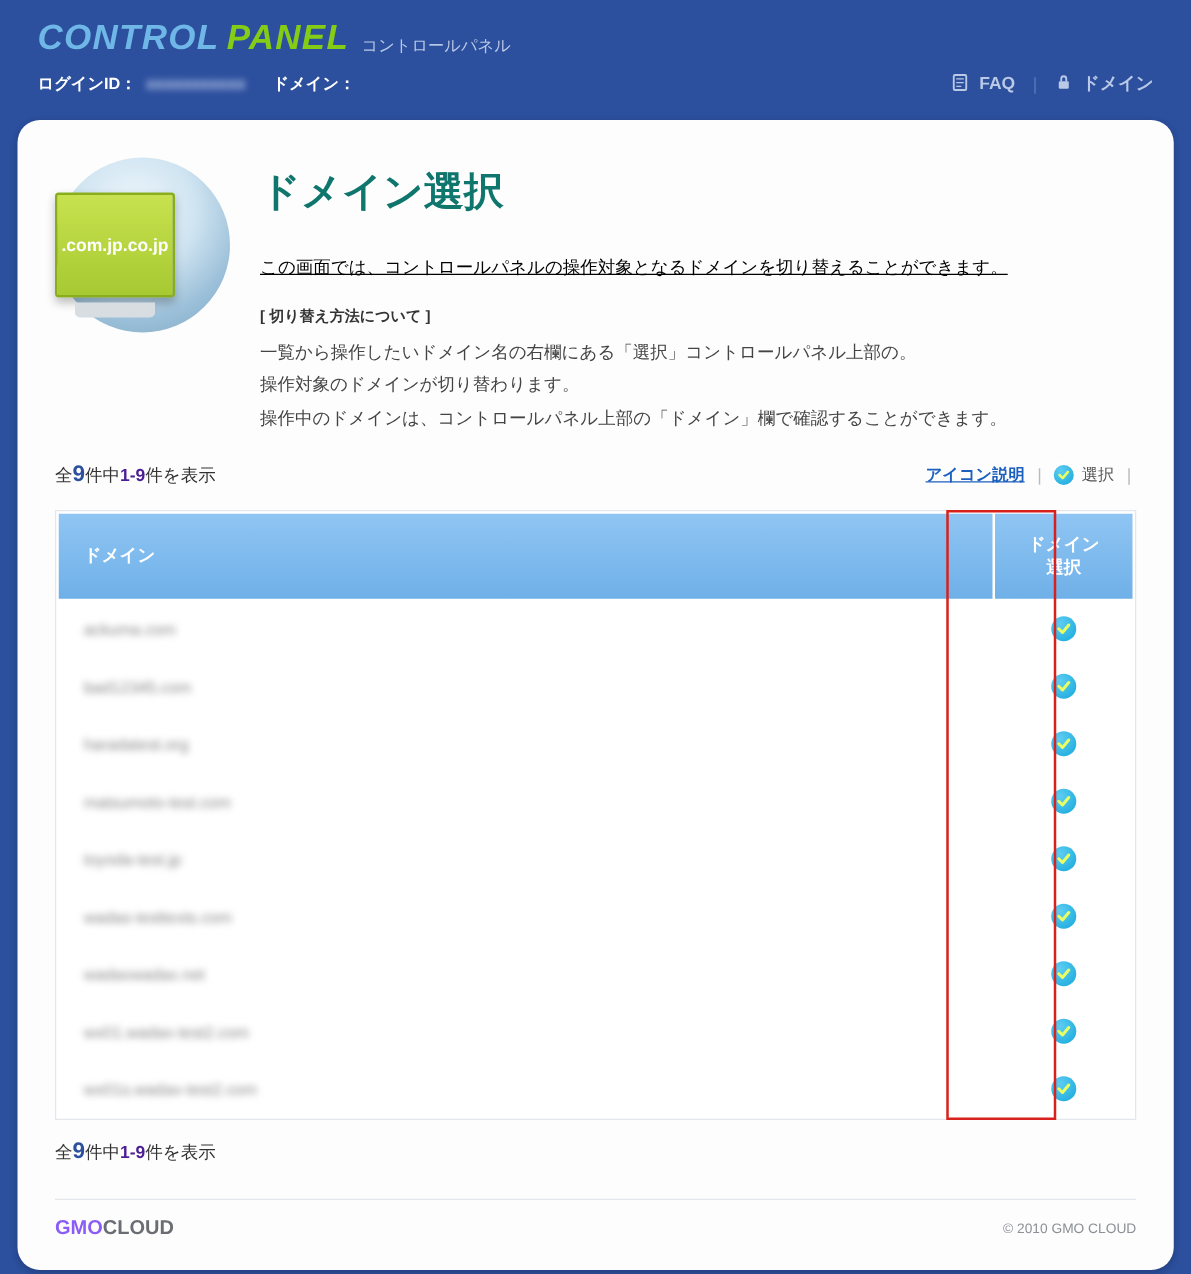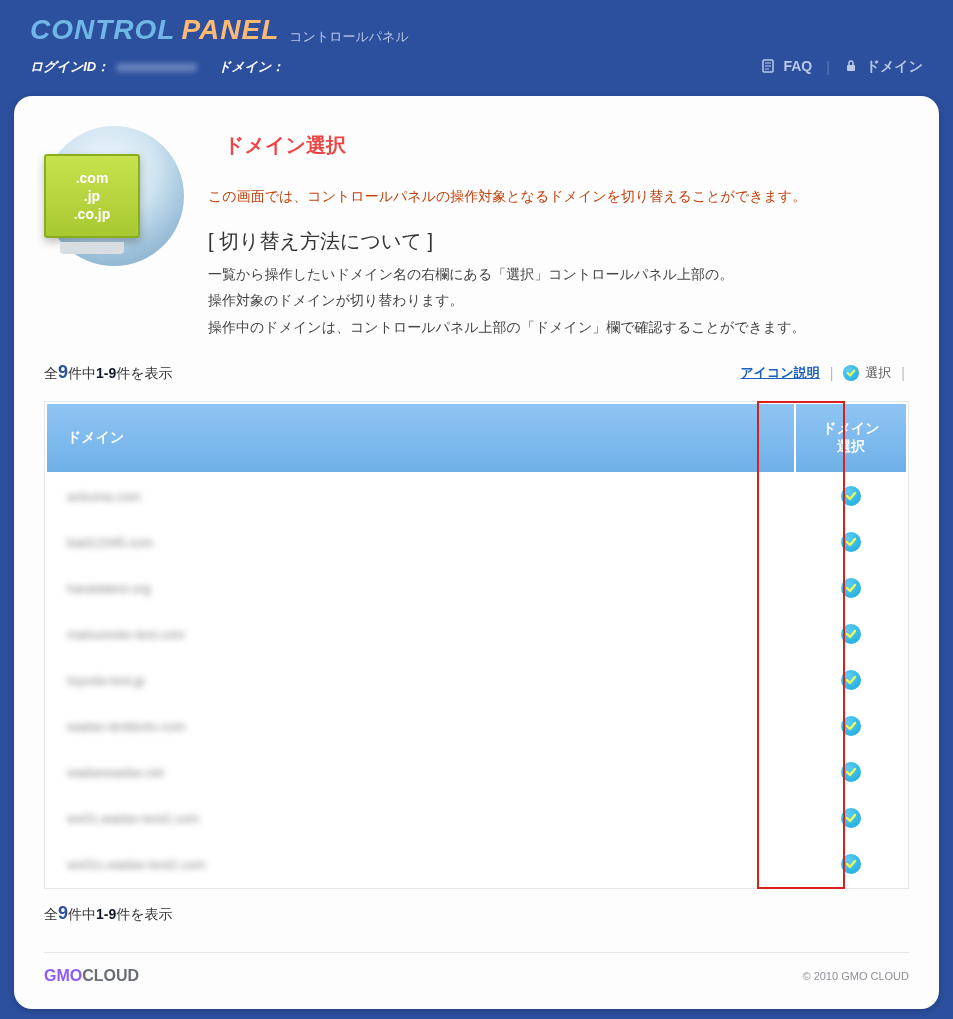--- a/index.html
+++ b/index.html
@@ -11,25 +11,25 @@
   }
   .topbar {
     padding: 14px 30px 10px 30px;
     color: #fff;
   }
   .brand { margin-bottom: 12px; display:flex; align-items:flex-end;}
   .brand .control {
     font-size: 28px; font-weight: bold; color: #6fb7e7; letter-spacing: 1px; font-style: italic;
   }
   .brand .panel {
-    font-size: 28px; font-weight: bold; color: #fdba74; margin-left: 6px; letter-spacing: 1px; font-style: italic;
+    font-size: 28px; font-weight: bold; color: #84cc16; margin-left: 6px; letter-spacing: 1px; font-style: italic;
   }
   .brand .jp { font-size: 13px; color: #b9c9e6; margin-left: 10px; }
   .topbar-row2 { display:flex; align-items:center; }
-  .login-info { font-size: 13px; font-weight:bold; color:#fff;font-style:italic; }
+  .login-info { font-size: 13px; font-weight:bold; color:#fff; }
   .login-info .val { color: #c9d6ef; filter: blur(3px); margin: 0 18px 0 4px; }
   .right-links { margin-left:auto; display:flex; align-items:center; gap: 14px; color:#b9c9e6; font-size:14px; font-weight:bold;}
   .right-links .sep { color:#5a77b7; font-weight:normal; }
   .icon-mini { display:inline-block; vertical-align:middle; margin-right:4px;}
 
   .panel-body {
     margin: 10px 14px 14px 14px;
     background: #fdfdfd;
     border-radius: 18px;
     padding: 30px 30px 24px 30px;
@@ -41,38 +41,38 @@
   .globe-badge .globe {
     width:140px; height:140px; border-radius:50%;
     background: radial-gradient(circle at 45% 30%, #f0f7fc 0%, #cfe4f1 40%, #9cc0d9 70%, #7aa5c2 100%);
     position:absolute; top:0; right:0;
   }
   .globe-badge .plate {
     position:absolute; left:0; top:28px; width:96px; height:84px;
     background: linear-gradient(#c7e24e,#a7c932);
     border: 2px solid #8aad1e; border-radius:3px;
     box-shadow: 0 4px 8px rgba(0,0,0,.25);
-    display:flex; flex-direction:column; align-items:center; justify-content:center;
+    display:flex; flex-direction:row; align-items:center; justify-content:center;
     color:#fff; font-size:14px; font-weight:bold; line-height:1.3;
   }
   .globe-badge .stand {
     position:absolute; left:16px; top:116px; width:64px; height:12px;
     background:#d8dde2; border-radius:0 0 4px 4px;
   }
 
   .head-text h1 {
-    color:#ef4444; font-size:20px; font-weight:bold; margin: 6px 0 24px 16px;
-  }
-  .head-text .intro { font-size:14px; color:#c2410c; line-height:1.9; margin-bottom:18px;}
-  .head-text .subhead { font-size:20px; font-weight:normal; color:#333; margin-bottom:6px;}
+    color:#0f766e; font-size:32px; font-weight:bold; margin: 6px 0 24px 0;
+  }
+  .head-text .intro { font-size:14px; color:#000000; line-height:1.9; margin-bottom:18px;text-decoration:underline;}
+  .head-text .subhead { font-size:12px; font-weight:bold; color:#333; margin-bottom:6px;}
   .head-text .desc { font-size:14px; color:#444; line-height:1.9;}
 
   .toolbar-row { display:flex; align-items:center; margin-top:22px; font-size:14px; color:#333;}
   .toolbar-row .big { color:#2c4f9e; font-weight:bold; font-size:18px; }
-  .toolbar-row .bold { color:#0f172a; font-weight:bold;margin-top:40px; }
+  .toolbar-row .bold { color:#4c1d95; font-weight:bold;margin-top:40px; }
   .toolbar-right { margin-left:auto; display:flex; align-items:center; gap:6px;}
   .link-blue { color:#1b5fbf; font-weight:bold; font-size:13px;}
   .sep-v { color:#bbb; margin:0 4px;}
   .legend-text { font-size:13px; color:#555; }
 
   .check-icon {
     width:20px; height:20px; display:inline-flex; align-items:center; justify-content:center;
     background: radial-gradient(circle at 35% 30%, #5ecdf2, #15a7db);
     border-radius:50%;
     box-shadow: 0 0 0 3px #fff, 0 1px 3px rgba(0,0,0,.15);

